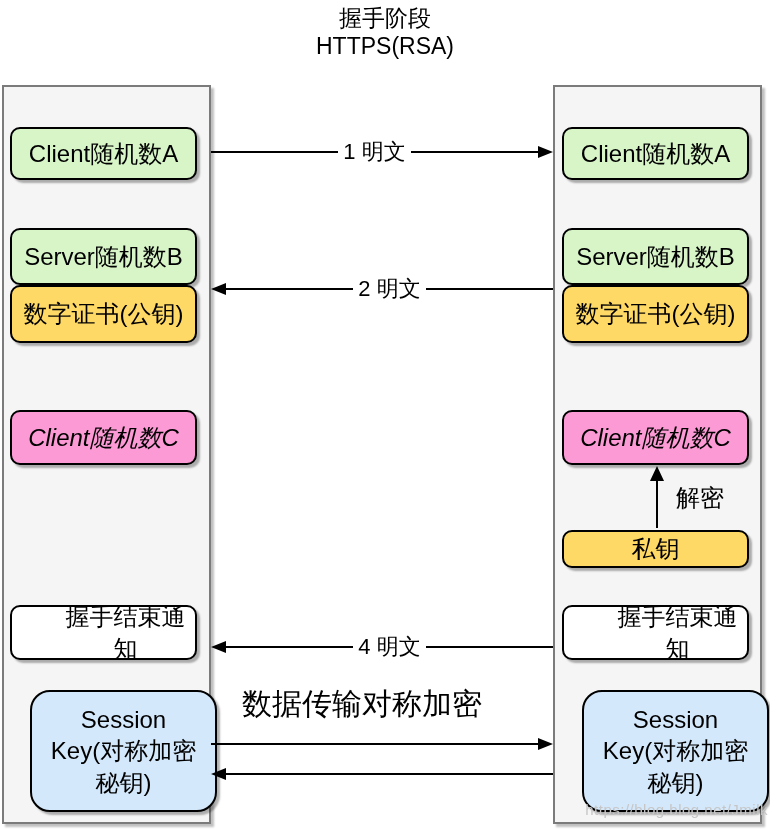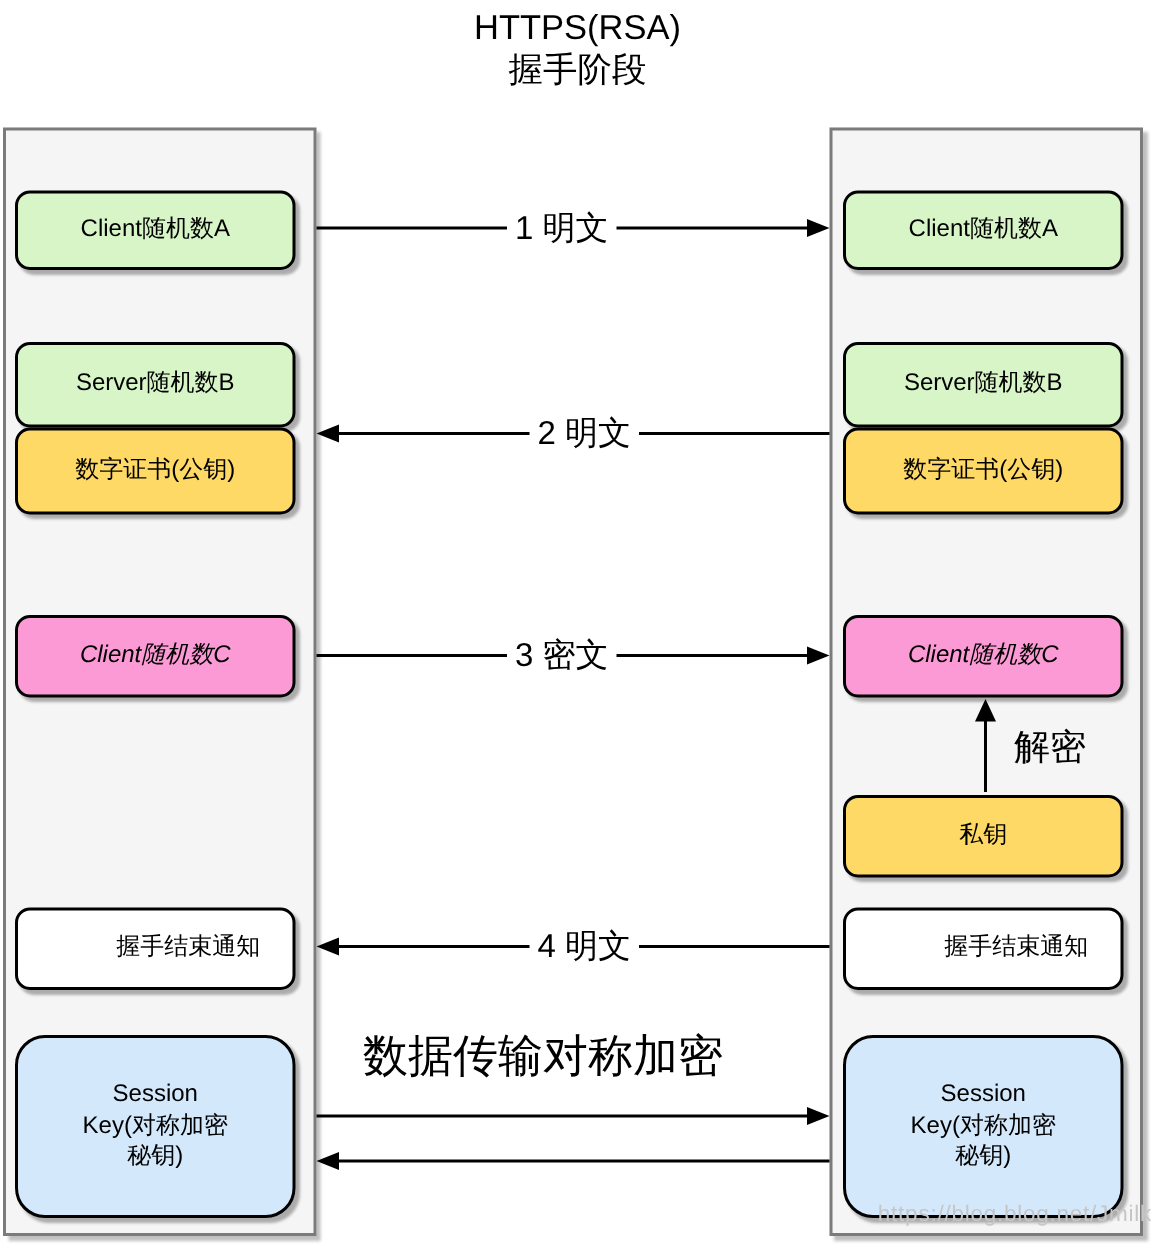--- a/index.html
+++ b/index.html
@@ -16,25 +16,25 @@
     background:var(--column-fill);border:2px solid var(--column-border);
     box-sizing:border-box;box-shadow:3px 3px 2px rgba(0,0,0,0.25);
   }
   .column.left{left:2px;}
   .column.right{left:553px;}
   .box{
     position:absolute;width:187px;box-sizing:border-box;
     border:2px solid var(--box-border);border-radius:10px;
     box-shadow:3px 3px 2px rgba(0,0,0,0.3);
     display:flex;align-items:center;justify-content:center;
-    font-size:16px;text-align:center;white-space:pre-line;line-height:1.3;
+    font-size:24px;text-align:center;white-space:pre-line;line-height:1.3;
   }
   .lcol{left:10px;} .rcol{left:562px;}
   .green{background:var(--green);} .yellow{background:var(--yellow);}
-  .pink{background:var(--pink);font-style:italic;} .blue{background:var(--blue);}
+  .pink{background:var(--pink);font-style:italic;} .blue{background:var(--blue);margin-left:20px;}
   .white{background:var(--white);padding-left:44px;}
   .session{border-radius:20px;}
   .harrow{
     position:absolute;left:211px;width:342px;height:30px;
     display:flex;align-items:center;
   }
   .hline{flex:1;height:0;border-top:2px solid var(--arrow);}
   .alabel{padding:0 5px;font-size:22px;white-space:nowrap;}
   .head{width:0;height:0;flex:none;}
   .head.right{border-left:15px solid var(--arrow);border-top:6px solid transparent;border-bottom:6px solid transparent;}
@@ -55,68 +55,62 @@
     position:absolute;right:2px;top:801px;font-size:15px;
     color:var(--watermark);letter-spacing:0.5px;z-index:5;
   }
 </style>
 </head>
 <body>
 
 <div class="page">
 
   <div class="title">
+    <div>握手阶段</div>
     <div>HTTPS(RSA)</div>
-    <div>握手阶段</div>
   </div>
 
   <div class="column left"></div>
   <div class="column right"></div>
 
   <div class="box green lcol" style="top:127px;height:53px;">Client随机数A</div>
   <div class="box green lcol" style="top:228px;height:57px;">Server随机数B</div>
   <div class="box yellow lcol" style="top:285px;height:58px;">数字证书(公钥)</div>
   <div class="box pink lcol" style="top:410px;height:55px;">Client随机数C</div>
   <div class="box white lcol" style="top:605px;height:55px;">握手结束通知</div>
   <div class="box blue session lcol" style="top:690px;height:122px;">Session
 Key(对称加密
 秘钥)</div>
 
   <div class="box green rcol" style="top:127px;height:53px;">Client随机数A</div>
   <div class="box green rcol" style="top:228px;height:57px;">Server随机数B</div>
   <div class="box yellow rcol" style="top:285px;height:58px;">数字证书(公钥)</div>
   <div class="box pink rcol" style="top:410px;height:55px;">Client随机数C</div>
-  <div class="box yellow rcol" style="top:530px;height:55px;">私钥</div>
+  <div class="box yellow rcol" style="top:530px;height:38px;">私钥</div>
   <div class="box white rcol" style="top:605px;height:55px;">握手结束通知</div>
   <div class="box blue session rcol" style="top:690px;height:122px;">Session
 Key(对称加密
 秘钥)</div>
 
   <div class="harrow" style="top:137px;">
     <span class="hline"></span>
     <span class="alabel">1 明文</span>
     <span class="hline"></span>
     <span class="head right"></span>
   </div>
 
   <div class="harrow" style="top:274px;">
     <span class="head left"></span>
     <span class="hline"></span>
     <span class="alabel">2 明文</span>
     <span class="hline"></span>
   </div>
 
-  <div class="harrow" style="top:422px;">
-    <span class="hline"></span>
-    <span class="alabel">3 密文</span>
-    <span class="hline"></span>
-    <span class="head right"></span>
-  </div>
 
-  <div class="harrow" style="top:616px;">
+  <div class="harrow" style="top:632px;">
     <span class="head left"></span>
     <span class="hline"></span>
     <span class="alabel">4 明文</span>
     <span class="hline"></span>
   </div>
 
   <div class="varrow">
     <span class="vhead"></span>
     <span class="vline"></span>
   </div>

